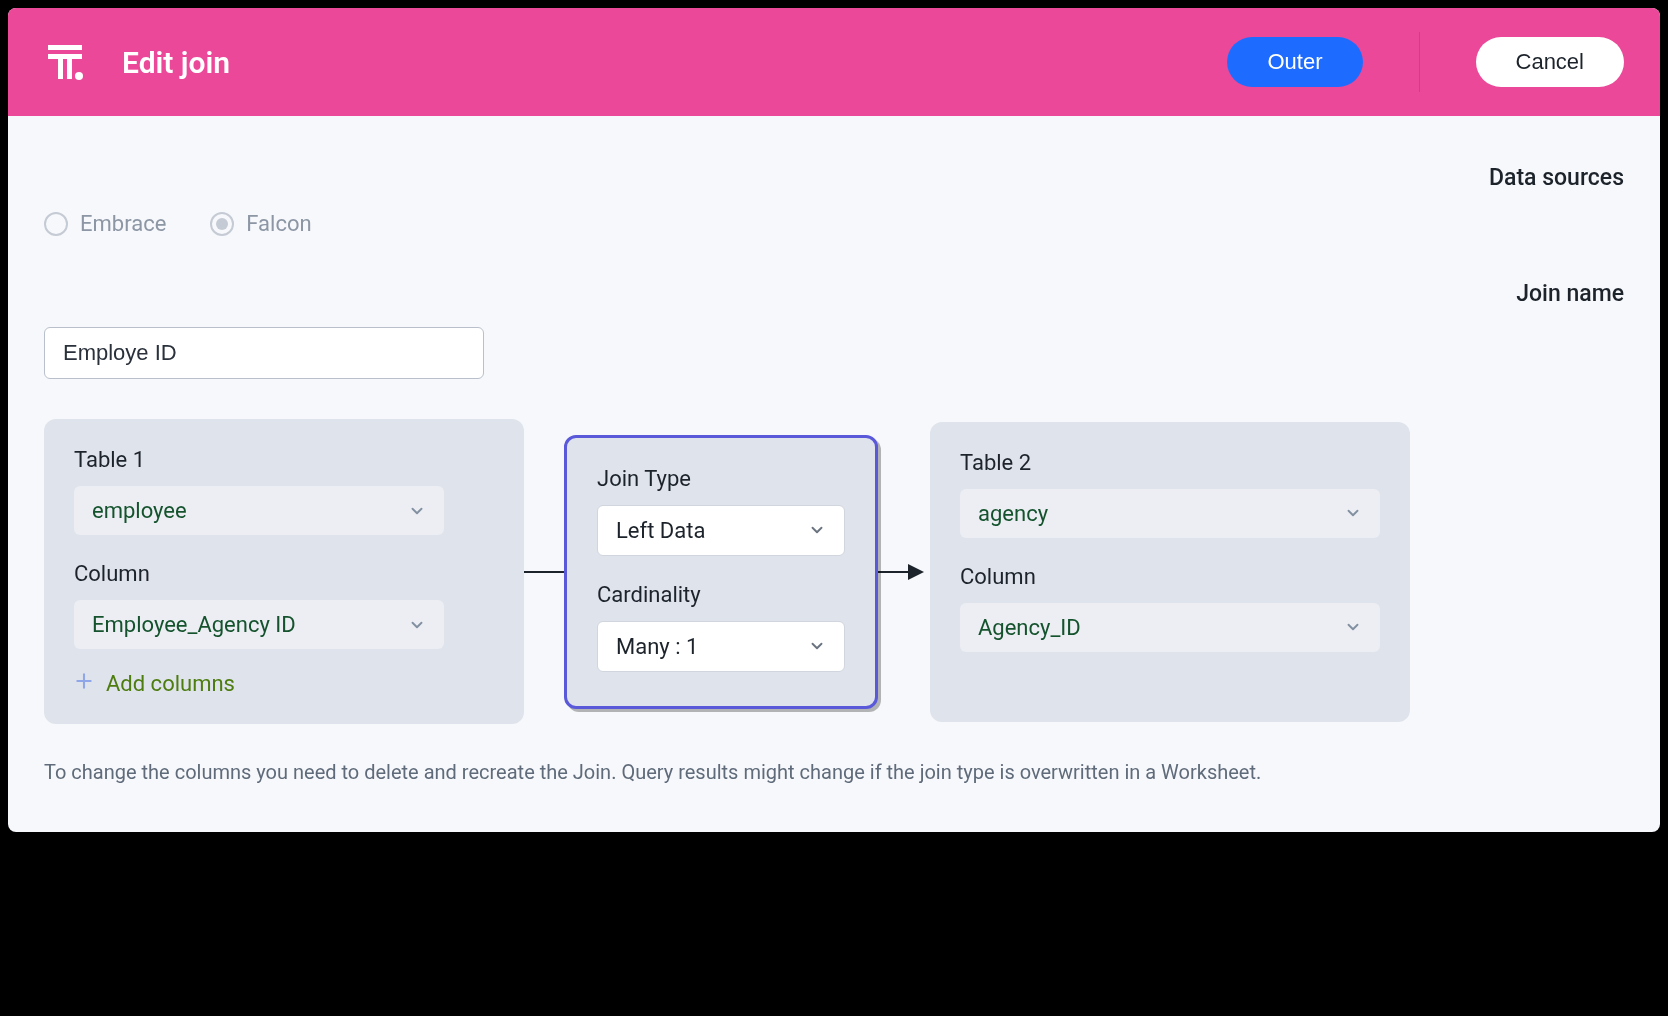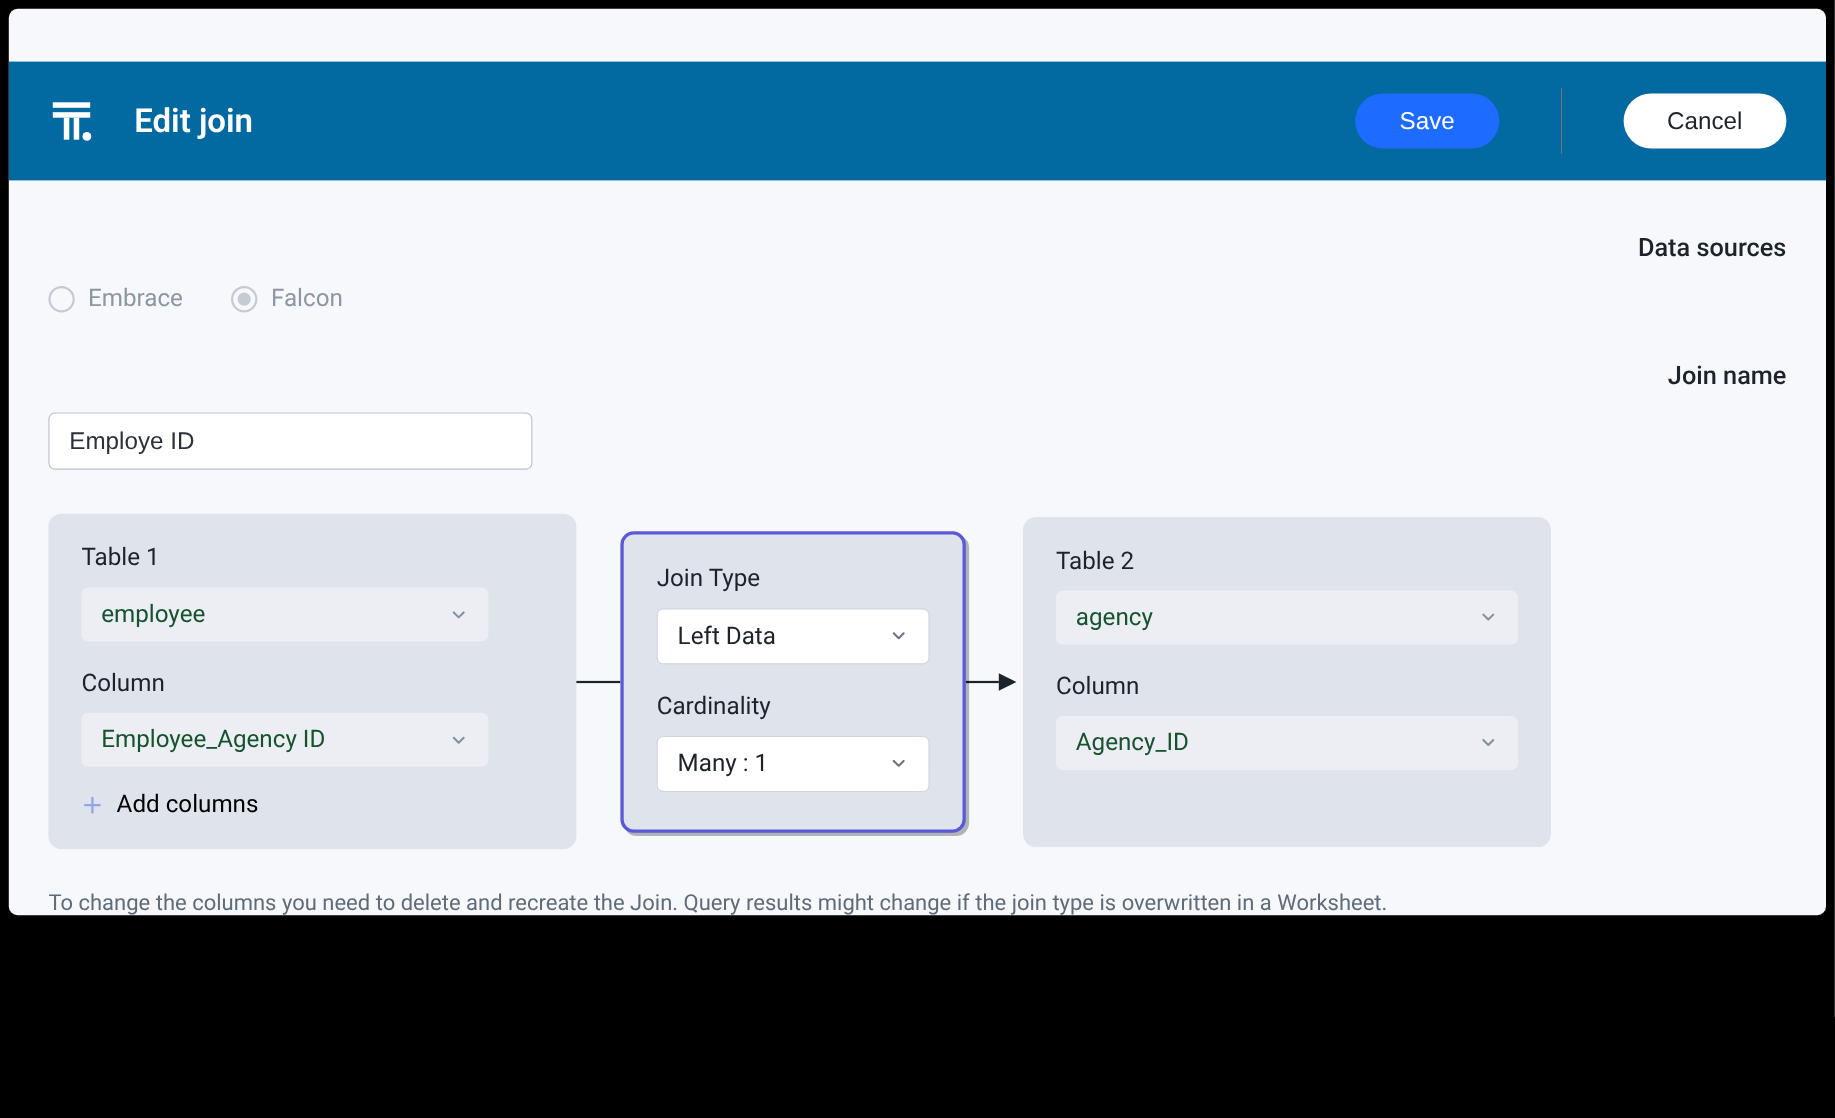--- a/index.html
+++ b/index.html
@@ -8,26 +8,25 @@
     background: #000;
     padding: 8px;
   }
   .window {
     background: #f7f8fb;
     border-radius: 8px;
     overflow: hidden;
     height: 824px;
   }
   .header {
-    background: #0369a1;
+    background: #ec4899;
     display: flex;
     align-items: center;
     padding: 24px 36px;
     gap: 36px;
-    margin-top: 48px;
   }
   .logo {
     color: #fff;
     flex-shrink: 0;
   }
   .logo svg { display: block; }
   .title {
     color: #fff;
     font-size: 30px;
     font-weight: 600;
@@ -142,23 +141,22 @@
     border: 1px solid #d0d5de;
   }
   .card-block { margin-bottom: 26px; }
   .chevron {
     width: 18px;
     height: 18px;
     flex-shrink: 0;
   }
   .add-link {
     display: flex;
-    align-items: center;
     gap: 12px;
-    color: #000000;
+    color: #4d7c0f;
     font-size: 22px;
     margin-top: 22px;
     cursor: pointer;
   }
   .plus-icon {
     width: 20px;
     height: 20px;
   }
   .connector {
     flex: 1;
@@ -193,21 +191,21 @@
     <div class="logo">
       <svg width="42" height="42" viewBox="0 0 42 42" fill="none">
         <rect x="4" y="4" width="34" height="5" fill="#fff"></rect>
         <rect x="4" y="13" width="34" height="5" fill="#fff"></rect>
         <rect x="14" y="18" width="5" height="20" fill="#fff"></rect>
         <rect x="23" y="18" width="5" height="20" fill="#fff"></rect>
         <circle cx="35" cy="35" r="4" fill="#fff"></circle>
       </svg>
     </div>
     <div class="title">Edit join</div>
-    <button class="btn btn-primary">Save</button>
+    <button class="btn btn-primary">Outer</button>
     <div class="divider-v"></div>
     <button class="btn btn-secondary">Cancel</button>
   </div>
 
   <div class="content">
 
     <div class="section-label">Data sources</div>
     <div class="radio-row">
       <div class="radio-item">
         <span class="radio-outer"></span>

